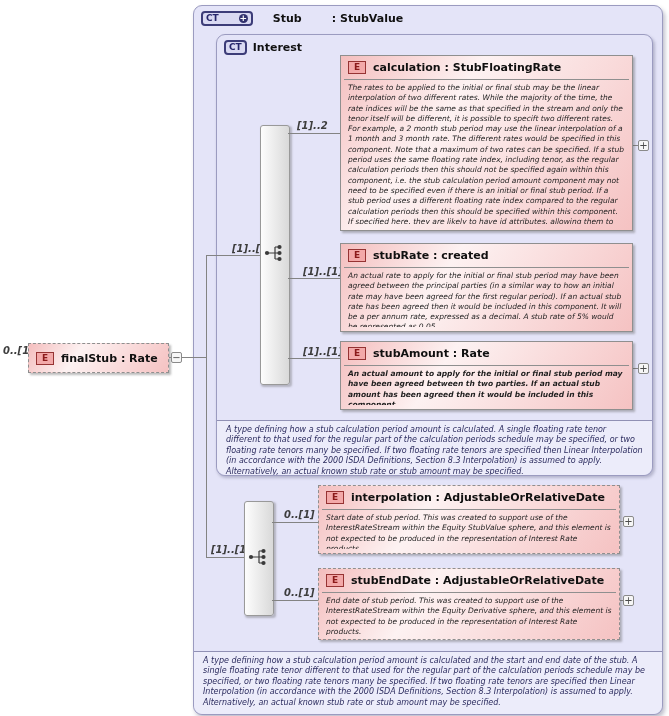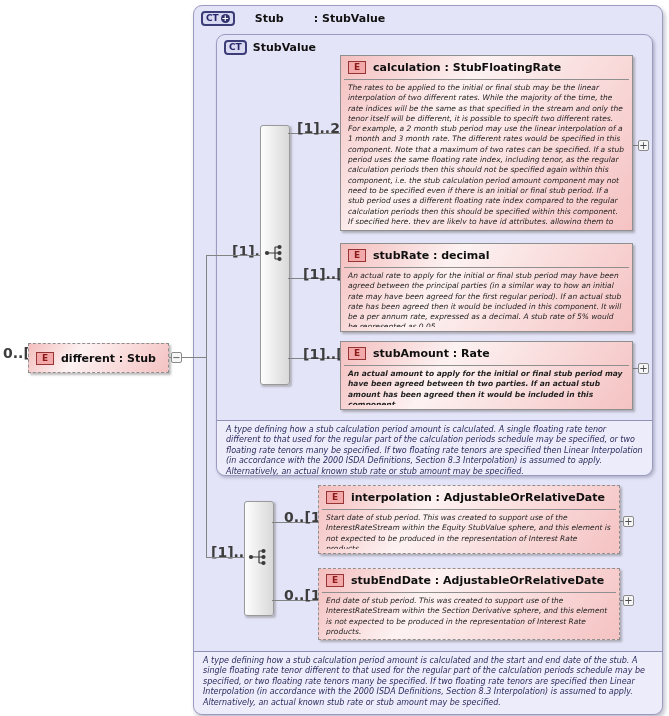--- a/index.html
+++ b/index.html
@@ -13,21 +13,21 @@
     position:absolute; background:#e4e4f8;
     border:1px solid #9b9bc0; border-radius:9px;
     box-shadow:2px 3px 4px rgba(110,110,140,.45);
   }
   .ct-header {
     position:absolute; top:5px; left:7px; height:15px;
     display:flex; align-items:center; gap:6px;
     font-size:11px; font-weight:bold; color:#111; white-space:nowrap;
   }
   .ctbadge {
-    display:inline-flex; align-items:center; gap:2px;
+    display:inline-flex; align-items:center; gap:20px;
     border:2px solid #3c3c78; border-radius:4px; background:#d9d9f2;
     color:#26266b; font-size:9px; font-weight:bold;
     padding:0 3px; height:11px; line-height:11px;
   }
   .plus-circle {
     display:inline-block; width:9px; height:9px; border-radius:50%;
     background:#32326e; color:#fff; font-size:9px; line-height:9px;
     text-align:center; font-weight:bold;
   }
   .t-name { display:inline-block; min-width:53px;padding-left:14px; }
@@ -67,21 +67,21 @@
     background:linear-gradient(to right,#fdfdfd,#d9d9d9);
     box-shadow:1.5px 1.5px 2px rgba(90,90,90,.35);
     display:flex; align-items:center; justify-content:center;
   }
   
   .hline,.vline { position:absolute; background:#838383; }
   .hline { height:1px; }
   .vline { width:1px; }
   
   .card {
-    position:absolute; font-size:14px; font-weight:bold;
+    position:absolute; font-size:10px; font-style:italic; font-weight:bold;
     color:#3d3d3d; white-space:nowrap;
   }
   
   .plusbox,.minusbox {
     position:absolute; width:11px; height:11px; box-sizing:border-box;
     border:1px solid #8a8a8a; background:#f6f6f6; color:#4a4a4a;
     font-size:10px; line-height:9px; text-align:center; font-weight:normal;
     border-radius:2px;
   }
 </style>
@@ -98,33 +98,33 @@
       </span>
       <span class="t-name">Stub</span>
       <span>: StubValue</span>
     </div>
 
     <div class="ctbox" style="left:22px; top:28px; width:435px; height:440px; box-shadow:1.5px 2px 3px rgba(110,110,140,.4);">
       <div class="ct-header">
         <span class="ctbadge">
           <span>CT</span>
         </span>
-        <span>StubValue</span>
+        <span>Interest</span>
       </div>
       <div class="ct-doc" style="height:55px;">A type defining how a stub calculation period amount is calculated. A single floating rate tenor different to that used for the regular part of the calculation periods schedule may be specified, or two floating rate tenors many be specified. If two floating rate tenors are specified then Linear Interpolation (in accordance with the 2000 ISDA Definitions, Section 8.3 Interpolation) is assumed to apply. Alternatively, an actual known stub rate or stub amount may be specified.</div>
     </div>
 
     <div class="ct-doc" style="height:63px;">A type defining how a stub calculation period amount is calculated and the start and end date of the stub. A single floating rate tenor different to that used for the regular part of the calculation periods schedule may be specified, or two floating rate tenors many be specified. If two floating rate tenors are specified then Linear Interpolation (in accordance with the 2000 ISDA Definitions, Section 8.3 Interpolation) is assumed to apply. Alternatively, an actual known stub rate or stub amount may be specified.</div>
   </div>
 
   <span class="card" style="left:3px; top:345px;">0..[1]</span>
   <div class="el dashed" style="left:28px; top:343px; width:141px; height:30px;">
     <div class="el-header" style="padding-top:8px;">
       <span class="ebadge">E</span>
-      <span>different : Stub</span>
+      <span>finalStub : Rate</span>
     </div>
   </div>
   <div class="minusbox" style="left:171px; top:352px;">−</div>
 
   <span class="card" style="left:232px; top:243px;">[1]..[1]</span>
   <div class="group" style="left:260px; top:125px; width:28px; height:258px;">
     <span>
       <svg width="24" height="20" viewBox="0 0 24 20">
         <circle cx="4" cy="10" r="2.1" fill="#3a3a3a"></circle>
         <path d="M4 10 H12 M12 4 V16 M12 4 H16 M12 10 H16 M12 16 H16" stroke="#3a3a3a" stroke-width="1.2" fill="none"></path>
@@ -170,21 +170,21 @@
       <span>calculation : StubFloatingRate</span>
     </div>
     <div class="el-doc" style="height:141px;">The rates to be applied to the initial or final stub may be the linear interpolation of two different rates. While the majority of the time, the rate indices will be the same as that specified in the stream and only the tenor itself will be different, it is possible to specift two different rates. For example, a 2 month stub period may use the linear interpolation of a 1 month and 3 month rate. The different rates would be specified in this component. Note that a maximum of two rates can be specified. If a stub period uses the same floating rate index, including tenor, as the regular calculation periods then this should not be specified again within this component, i.e. the stub calculation period amount component may not need to be specified even if there is an initial or final stub period. If a stub period uses a different floating rate index compared to the regular calculation periods then this should be specified within this component. If specified here, they are likely to have id attributes, allowing them to be re</div>
   </div>
   <div class="plusbox" style="left:638px; top:140px;">+</div>
 
   <span class="card" style="left:303px; top:266px;">[1]..[1]</span>
   <div class="el" style="left:340px; top:243px; width:293px; height:89px;">
     <div class="el-header">
       <span class="ebadge">E</span>
-      <span>stubRate : decimal</span>
+      <span>stubRate : created</span>
     </div>
     <div class="el-doc" style="height:56px;">An actual rate to apply for the initial or final stub period may have been agreed between the principal parties (in a similar way to how an initial rate may have been agreed for the first regular period). If an actual stub rate has been agreed then it would be included in this component. It will be a per annum rate, expressed as a decimal. A stub rate of 5% would be represented as 0.05.</div>
   </div>
 
   <span class="card" style="left:303px; top:346px;">[1]..[1]</span>
   <div class="el" style="left:340px; top:341px; width:293px; height:69px;">
     <div class="el-header">
       <span class="ebadge">E</span>
       <span>stubAmount : Rate</span>
     </div>
@@ -201,17 +201,17 @@
     <div class="el-doc" style="height:36px;">Start date of stub period. This was created to support use of the InterestRateStream within the Equity StubValue sphere, and this element is not expected to be produced in the representation of Interest Rate products.</div>
   </div>
   <div class="plusbox" style="left:623px; top:516px;">+</div>
 
   <span class="card" style="left:284px; top:587px;">0..[1]</span>
   <div class="el dashed" style="left:318px; top:568px; width:302px; height:72px;">
     <div class="el-header">
       <span class="ebadge">E</span>
       <span>stubEndDate : AdjustableOrRelativeDate</span>
     </div>
-    <div class="el-doc" style="height:39px;">End date of stub period. This was created to support use of the InterestRateStream within the Section Derivative sphere, and this element is not expected to be produced in the representation of Interest Rate products.</div>
+    <div class="el-doc" style="height:39px;">End date of stub period. This was created to support use of the InterestRateStream within the Equity Derivative sphere, and this element is not expected to be produced in the representation of Interest Rate products.</div>
   </div>
   <div class="plusbox" style="left:623px; top:595px;">+</div>
 
 </div>
 
 </body></html>

